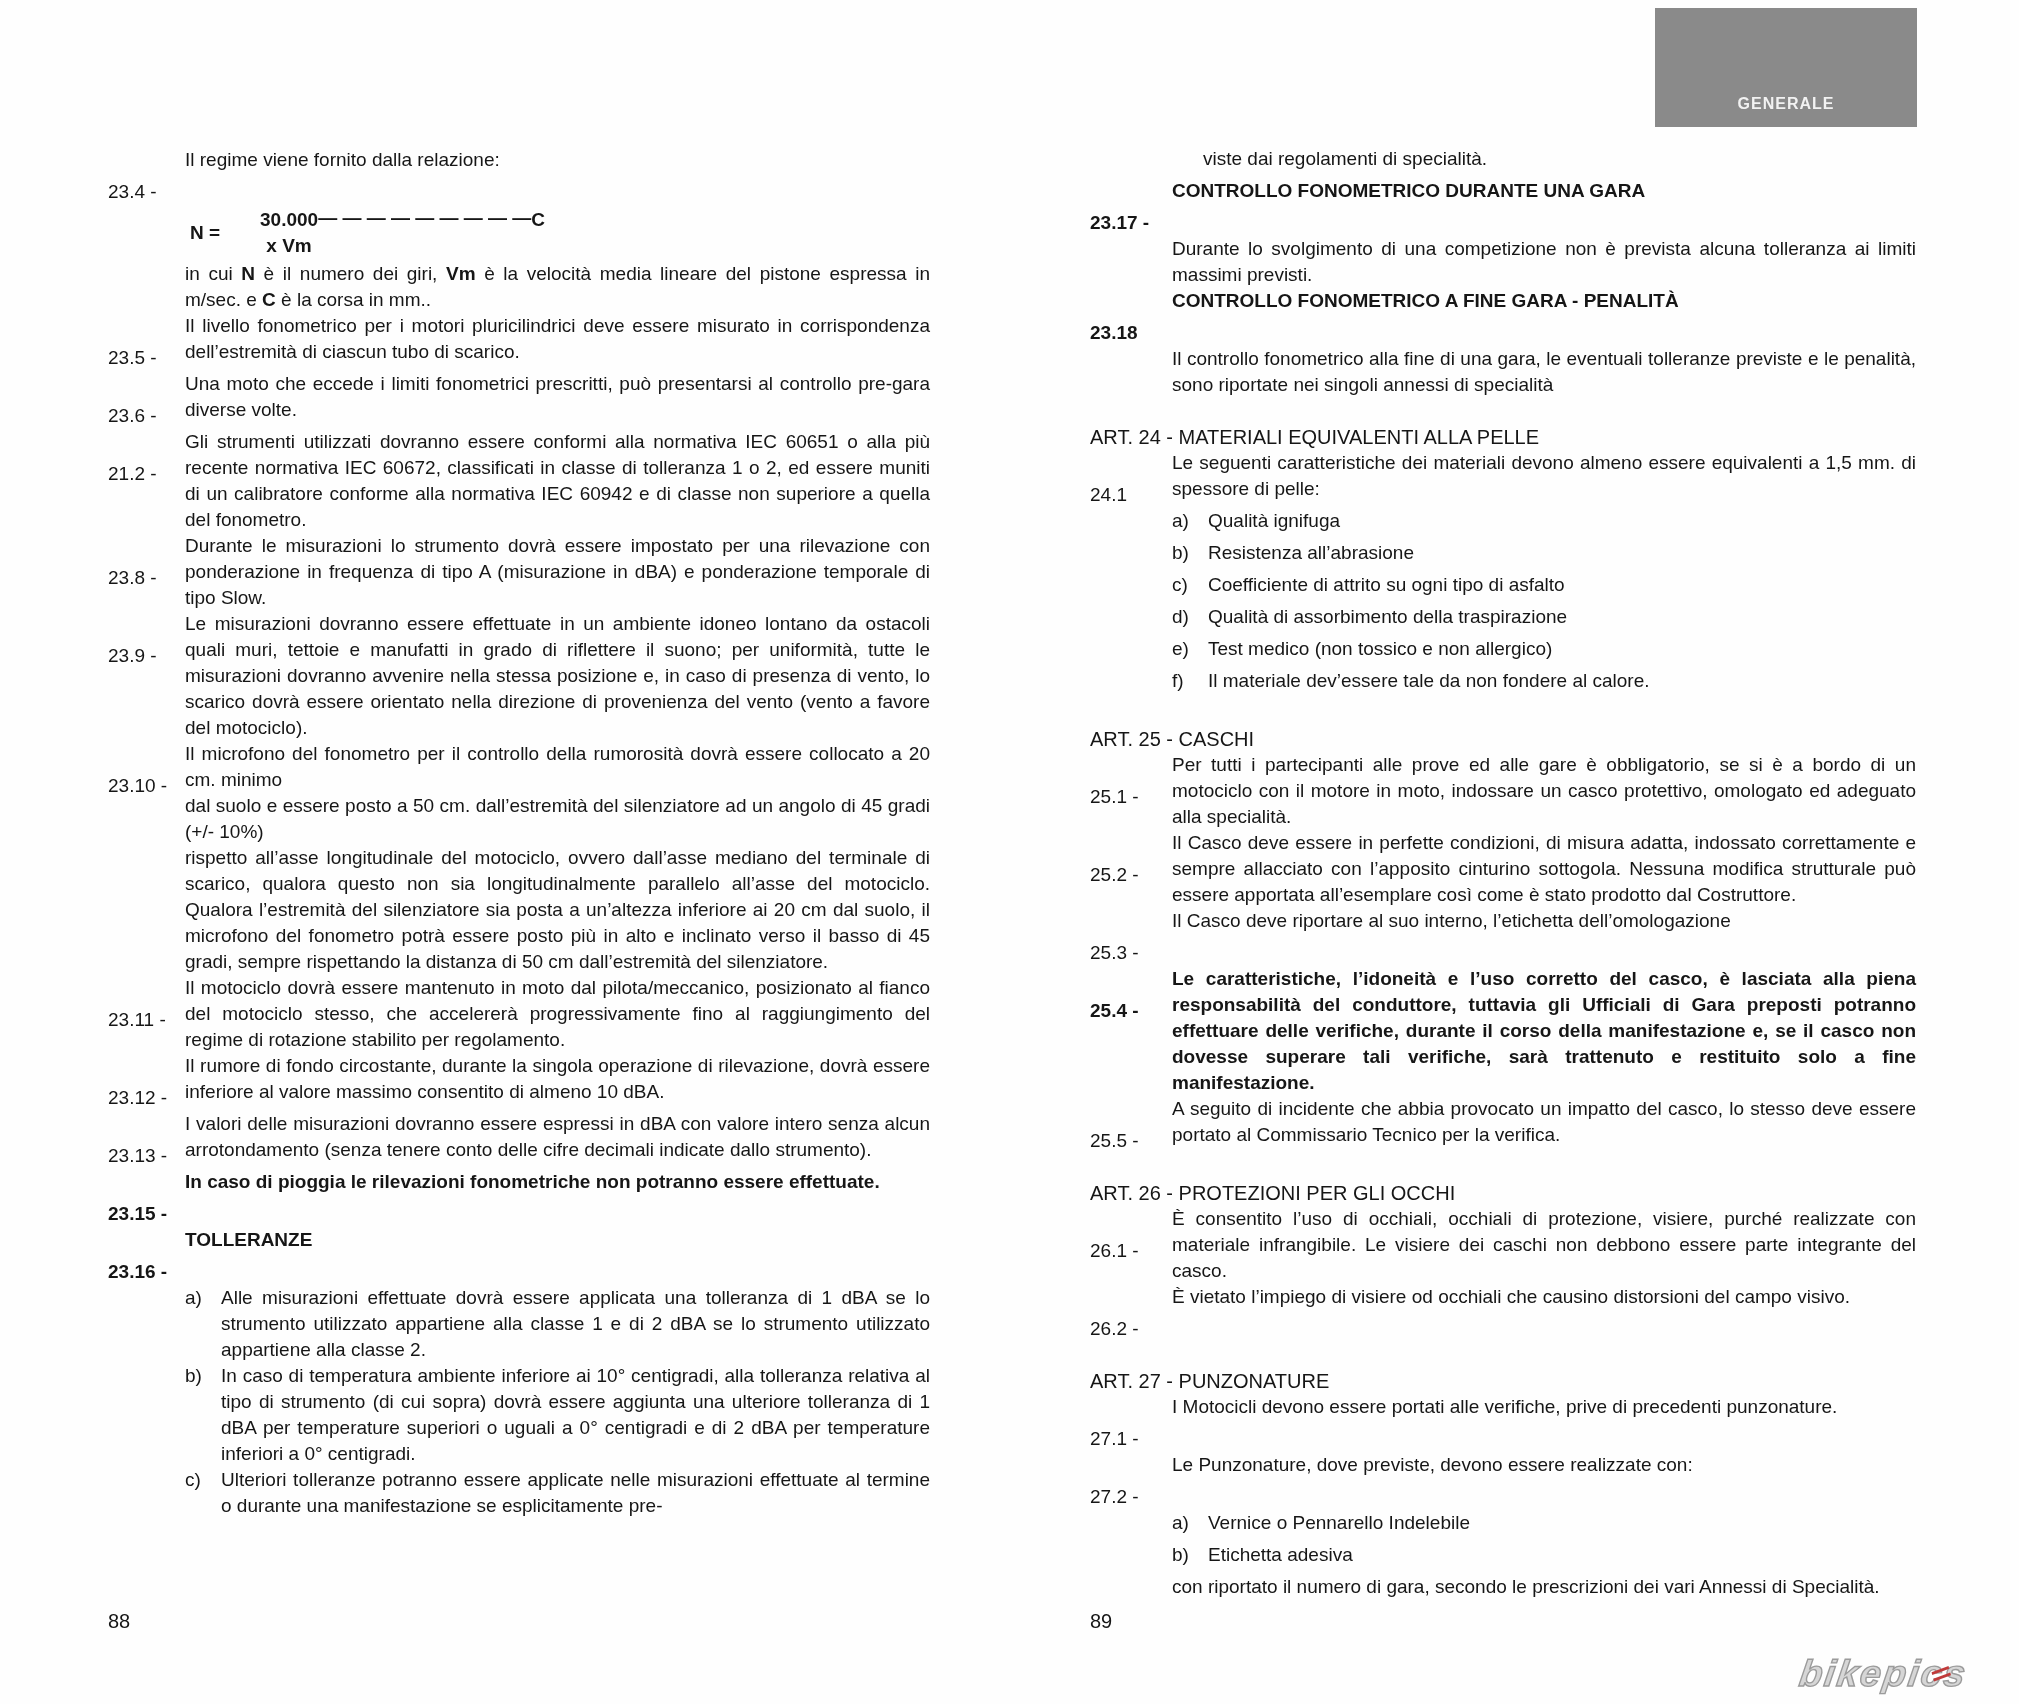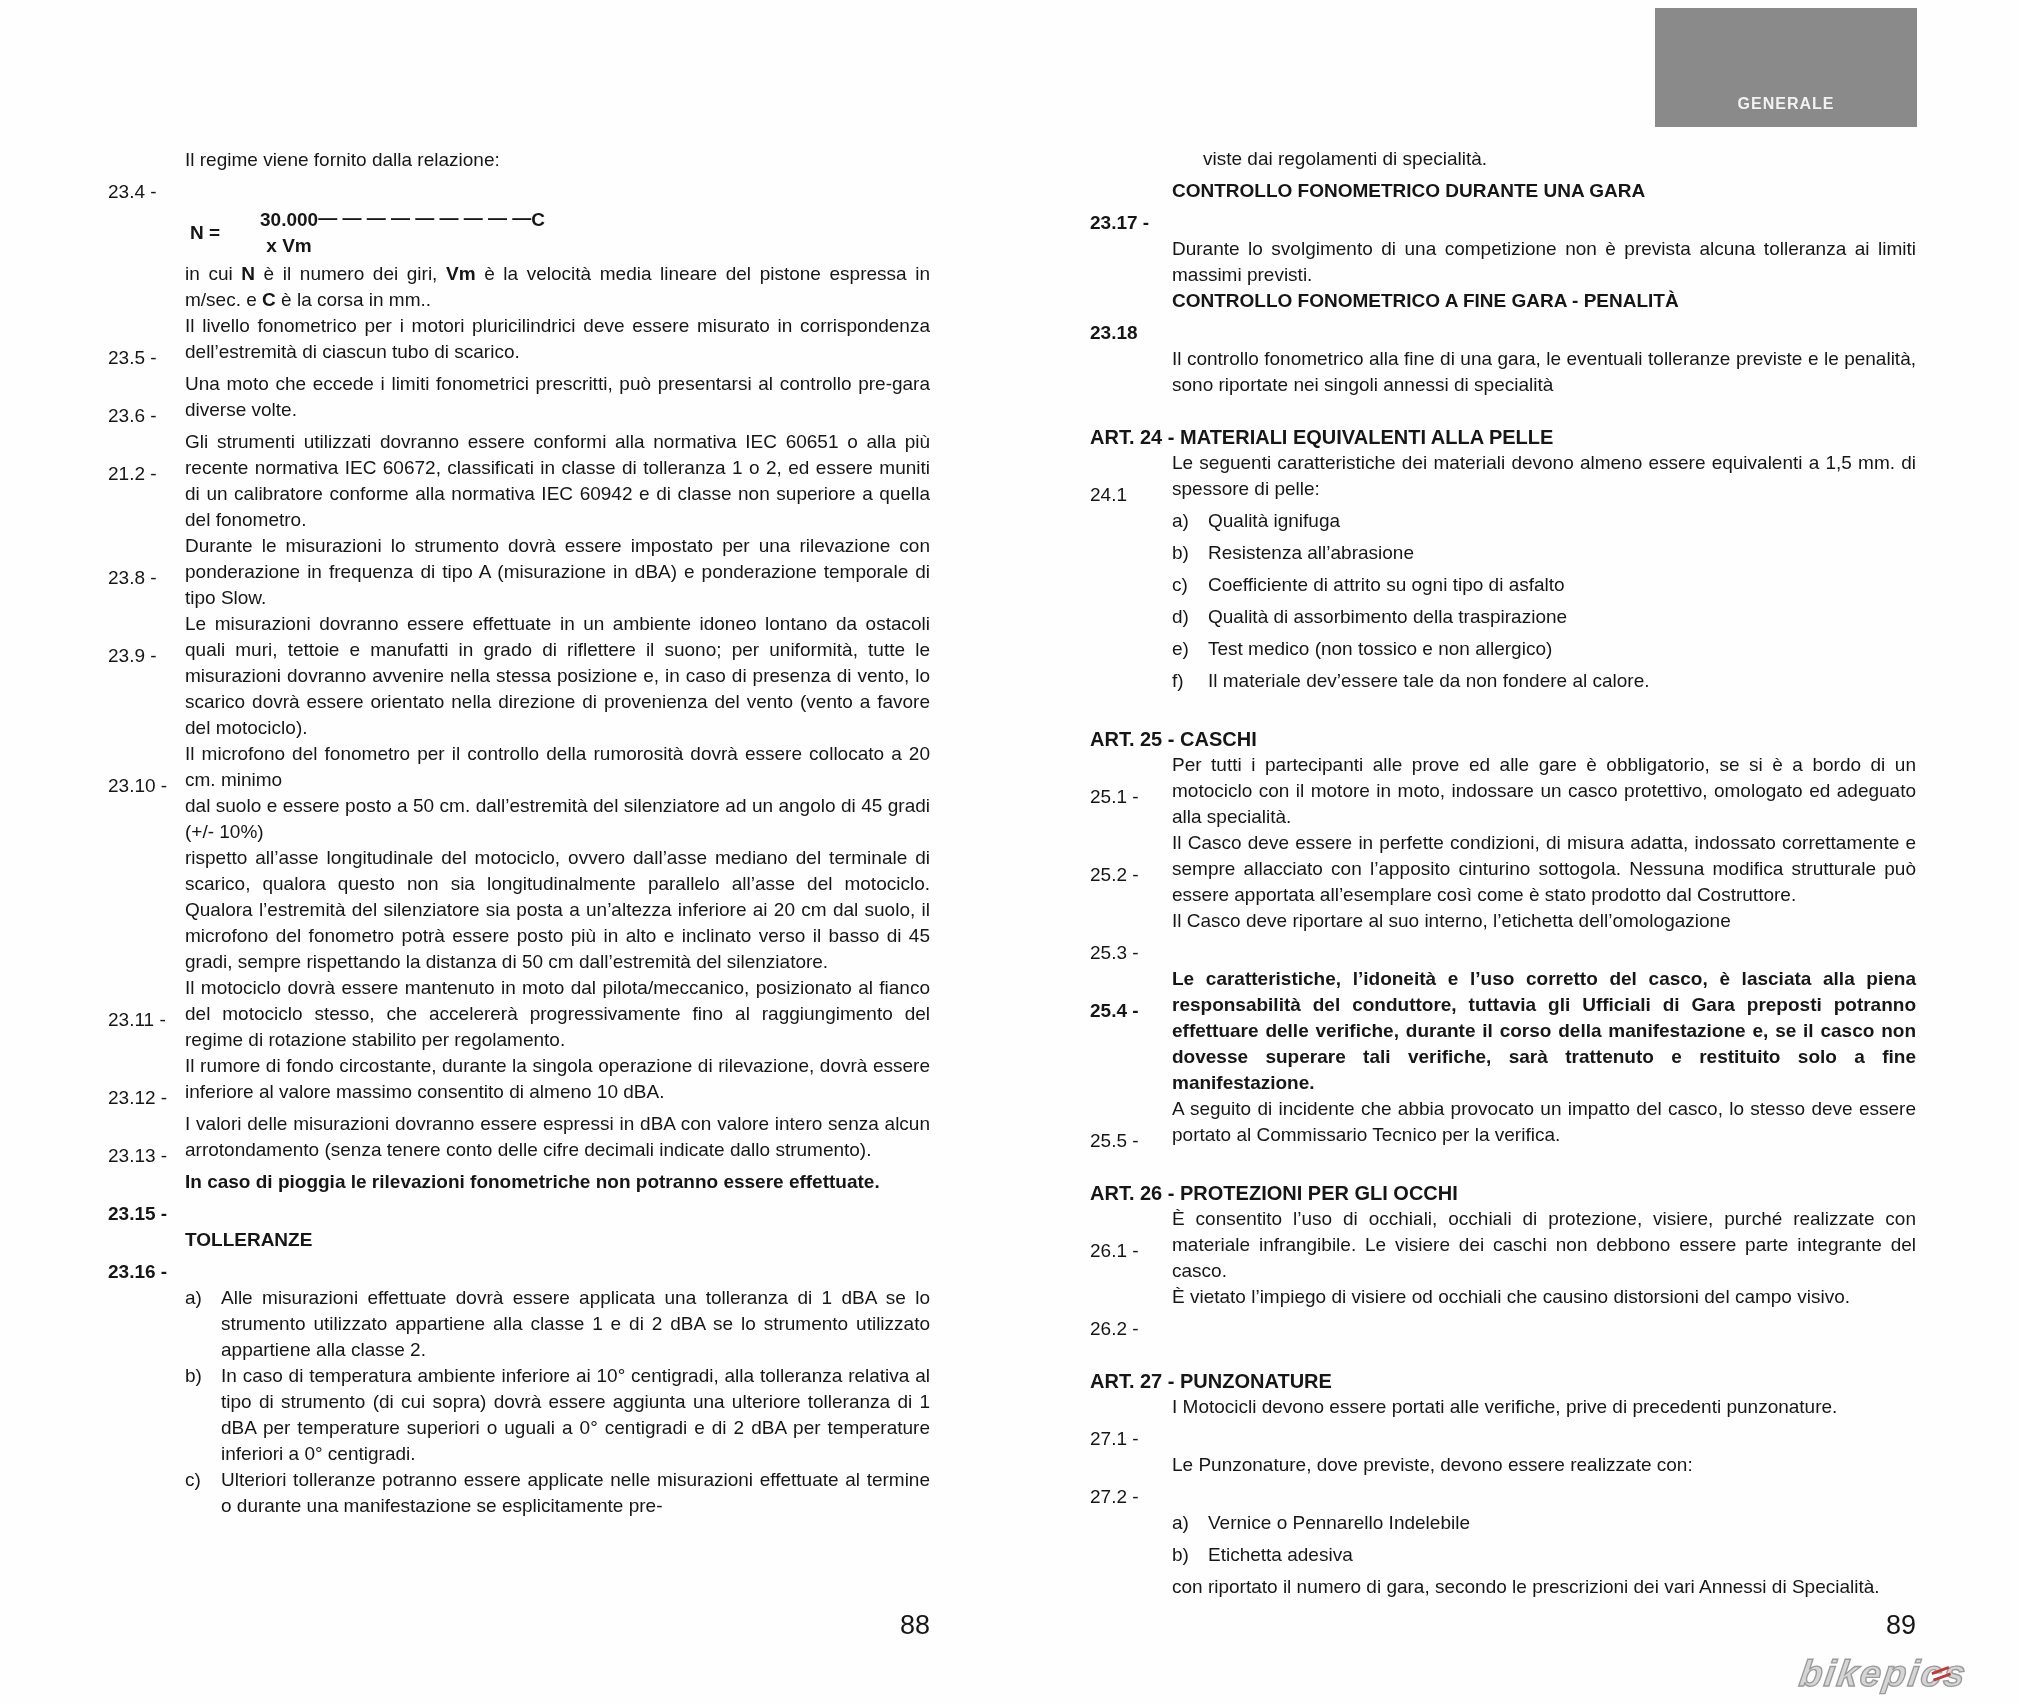--- a/index.html
+++ b/index.html
@@ -12,30 +12,30 @@
   .col{position:absolute;font-size:19px;line-height:26px;}
   .col-left{left:108px;top:147px;width:822px;}
   .col-right{left:1090px;top:146px;width:826px;}
   .blk{display:flex;align-items:flex-start;}
   .num{flex:0 0 77px;white-space:nowrap;margin-top:32px;}
   .col-right .num{flex:0 0 82px;}
   .body{flex:1;text-align:justify;}
   .bold .num,.bold .body{font-weight:700;}
   .li{padding-left:36px;}
   .li .marker{float:left;margin-left:-36px;width:36px;}
-  .art{font-weight:700;font-size:20px;line-height:26px;margin-top:26px;}
+  .art{font-weight:400;font-size:20px;line-height:26px;margin-top:26px;}
   .art + .blk{margin-top:0;}
   
   .f-wrap{display:flex;font-weight:700;margin:2px 0;}
   .f-lhs{width:70px;padding-left:5px;align-self:center;}
   .f-frac{display:flex;width:212px;text-align:center;}
   .f-top,.f-den{line-height:26px;}
   .f-dash{line-height:22px;letter-spacing:0;white-space:nowrap;}
   
-  .pageno{position:absolute;top:1610px;text-align:right;font-size:27px;}
+  .pageno{position:absolute;top:1610px;text-align:left;font-size:20px;}
   .pageno-left{left:108px;width:822px;}
   .pageno-right{left:1090px;width:826px;}
   
   .tab{
     position:absolute;left:1655px;top:8px;width:262px;height:119px;
     background:var(--tab-bg,#8a8a8a);
     display:flex;align-items:flex-end;justify-content:center;
     color:var(--tab-text,#f2f2f2);
     font-weight:700;font-size:16px;letter-spacing:1px;
     padding-bottom:0;box-sizing:border-box;

